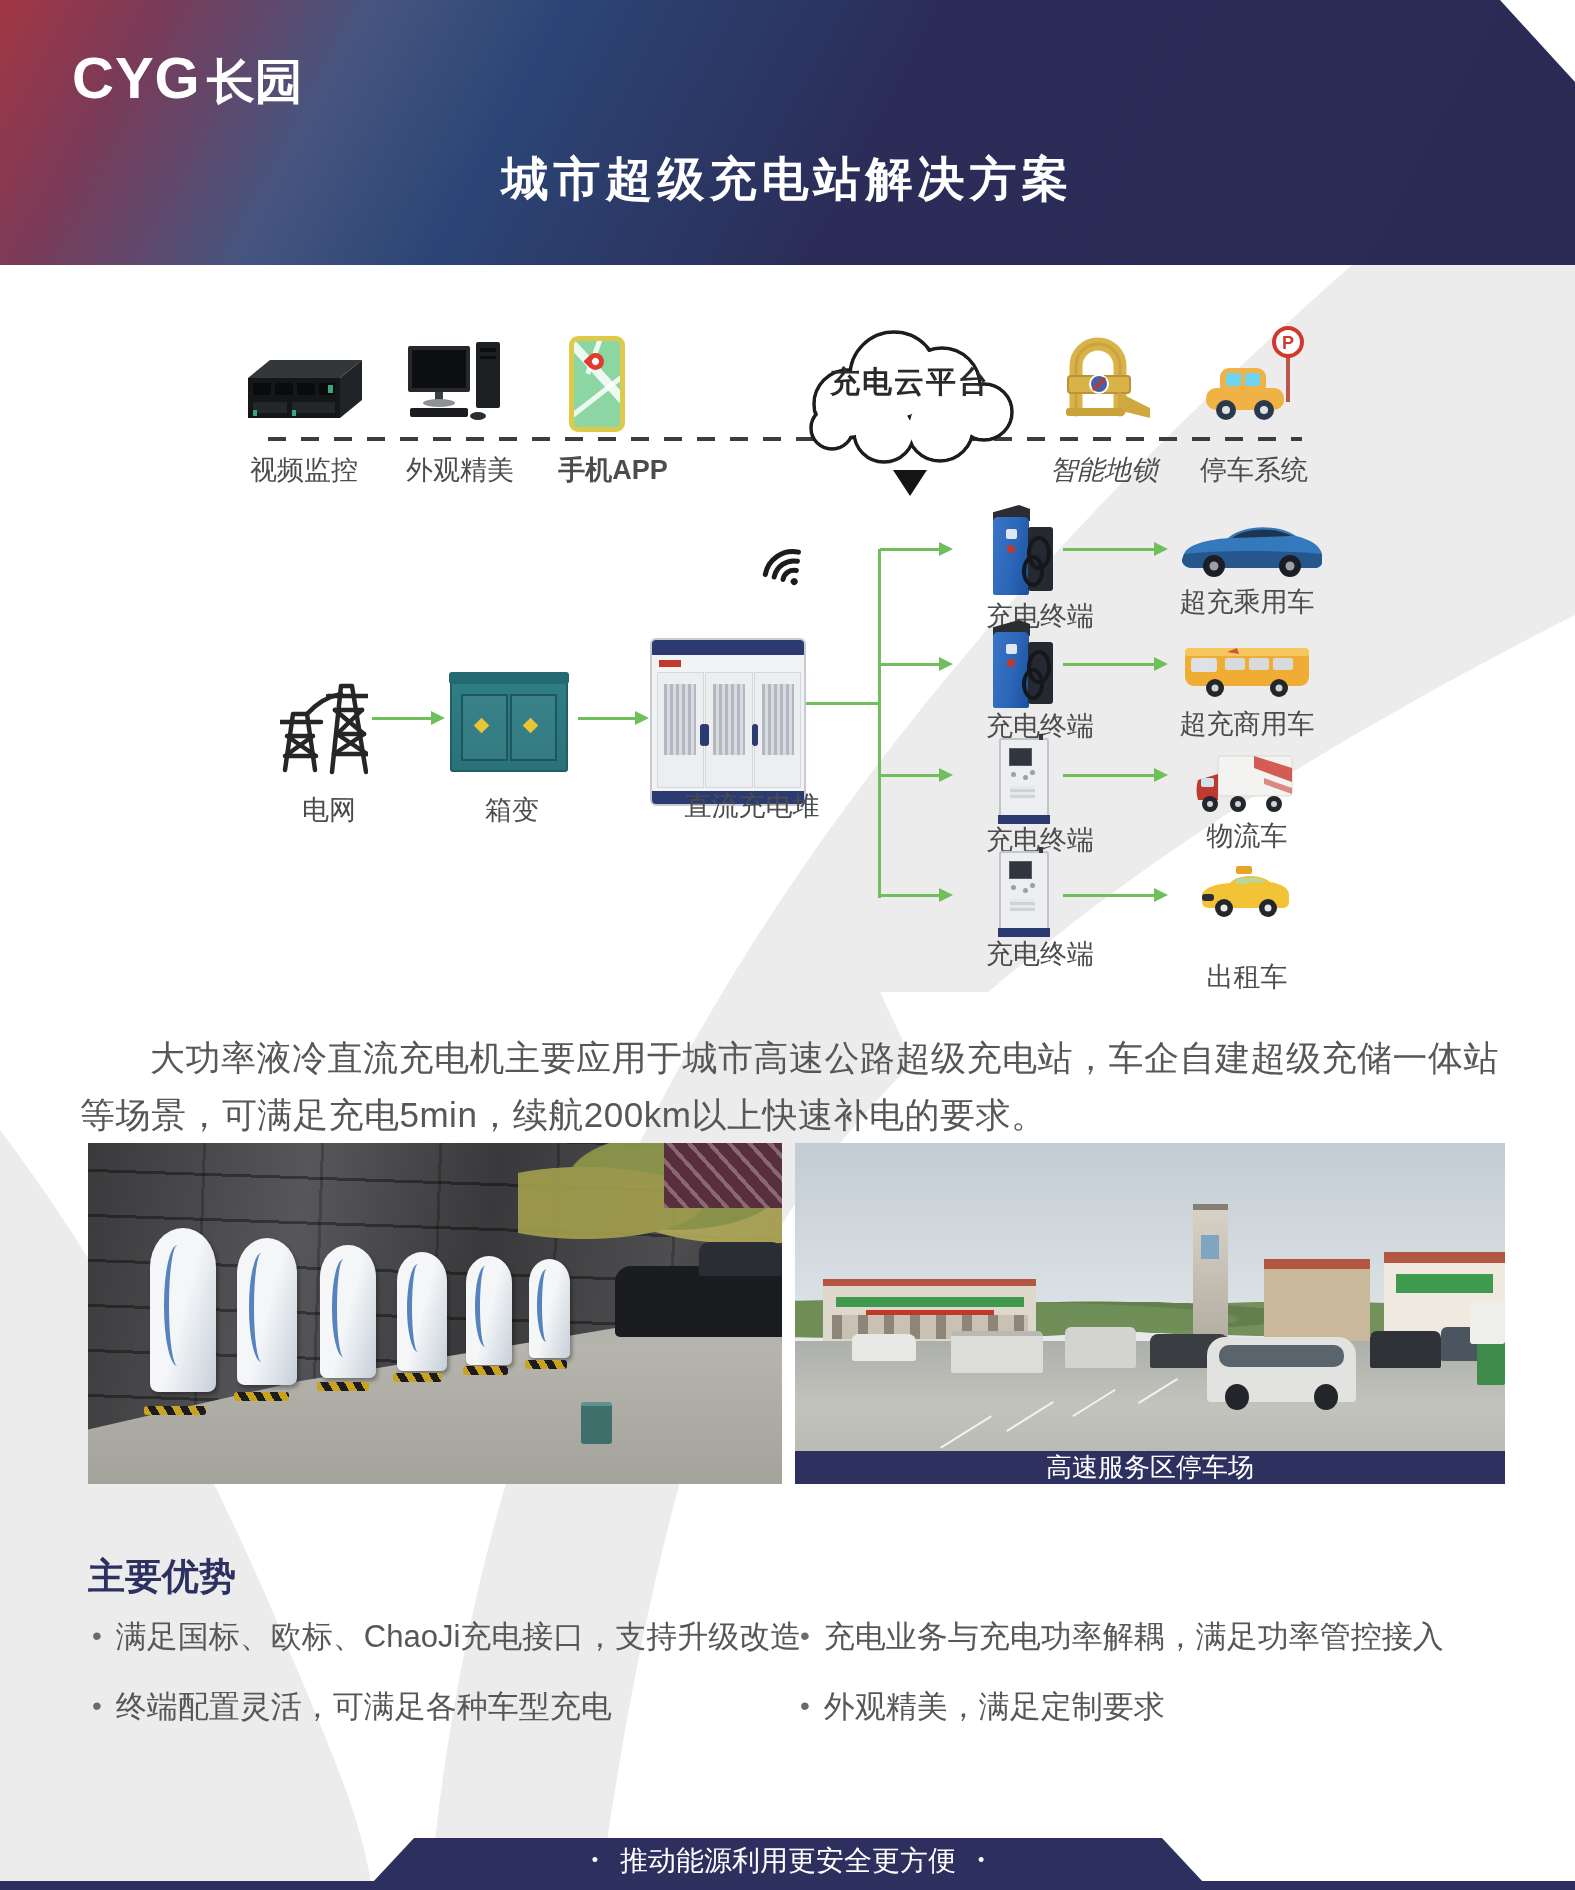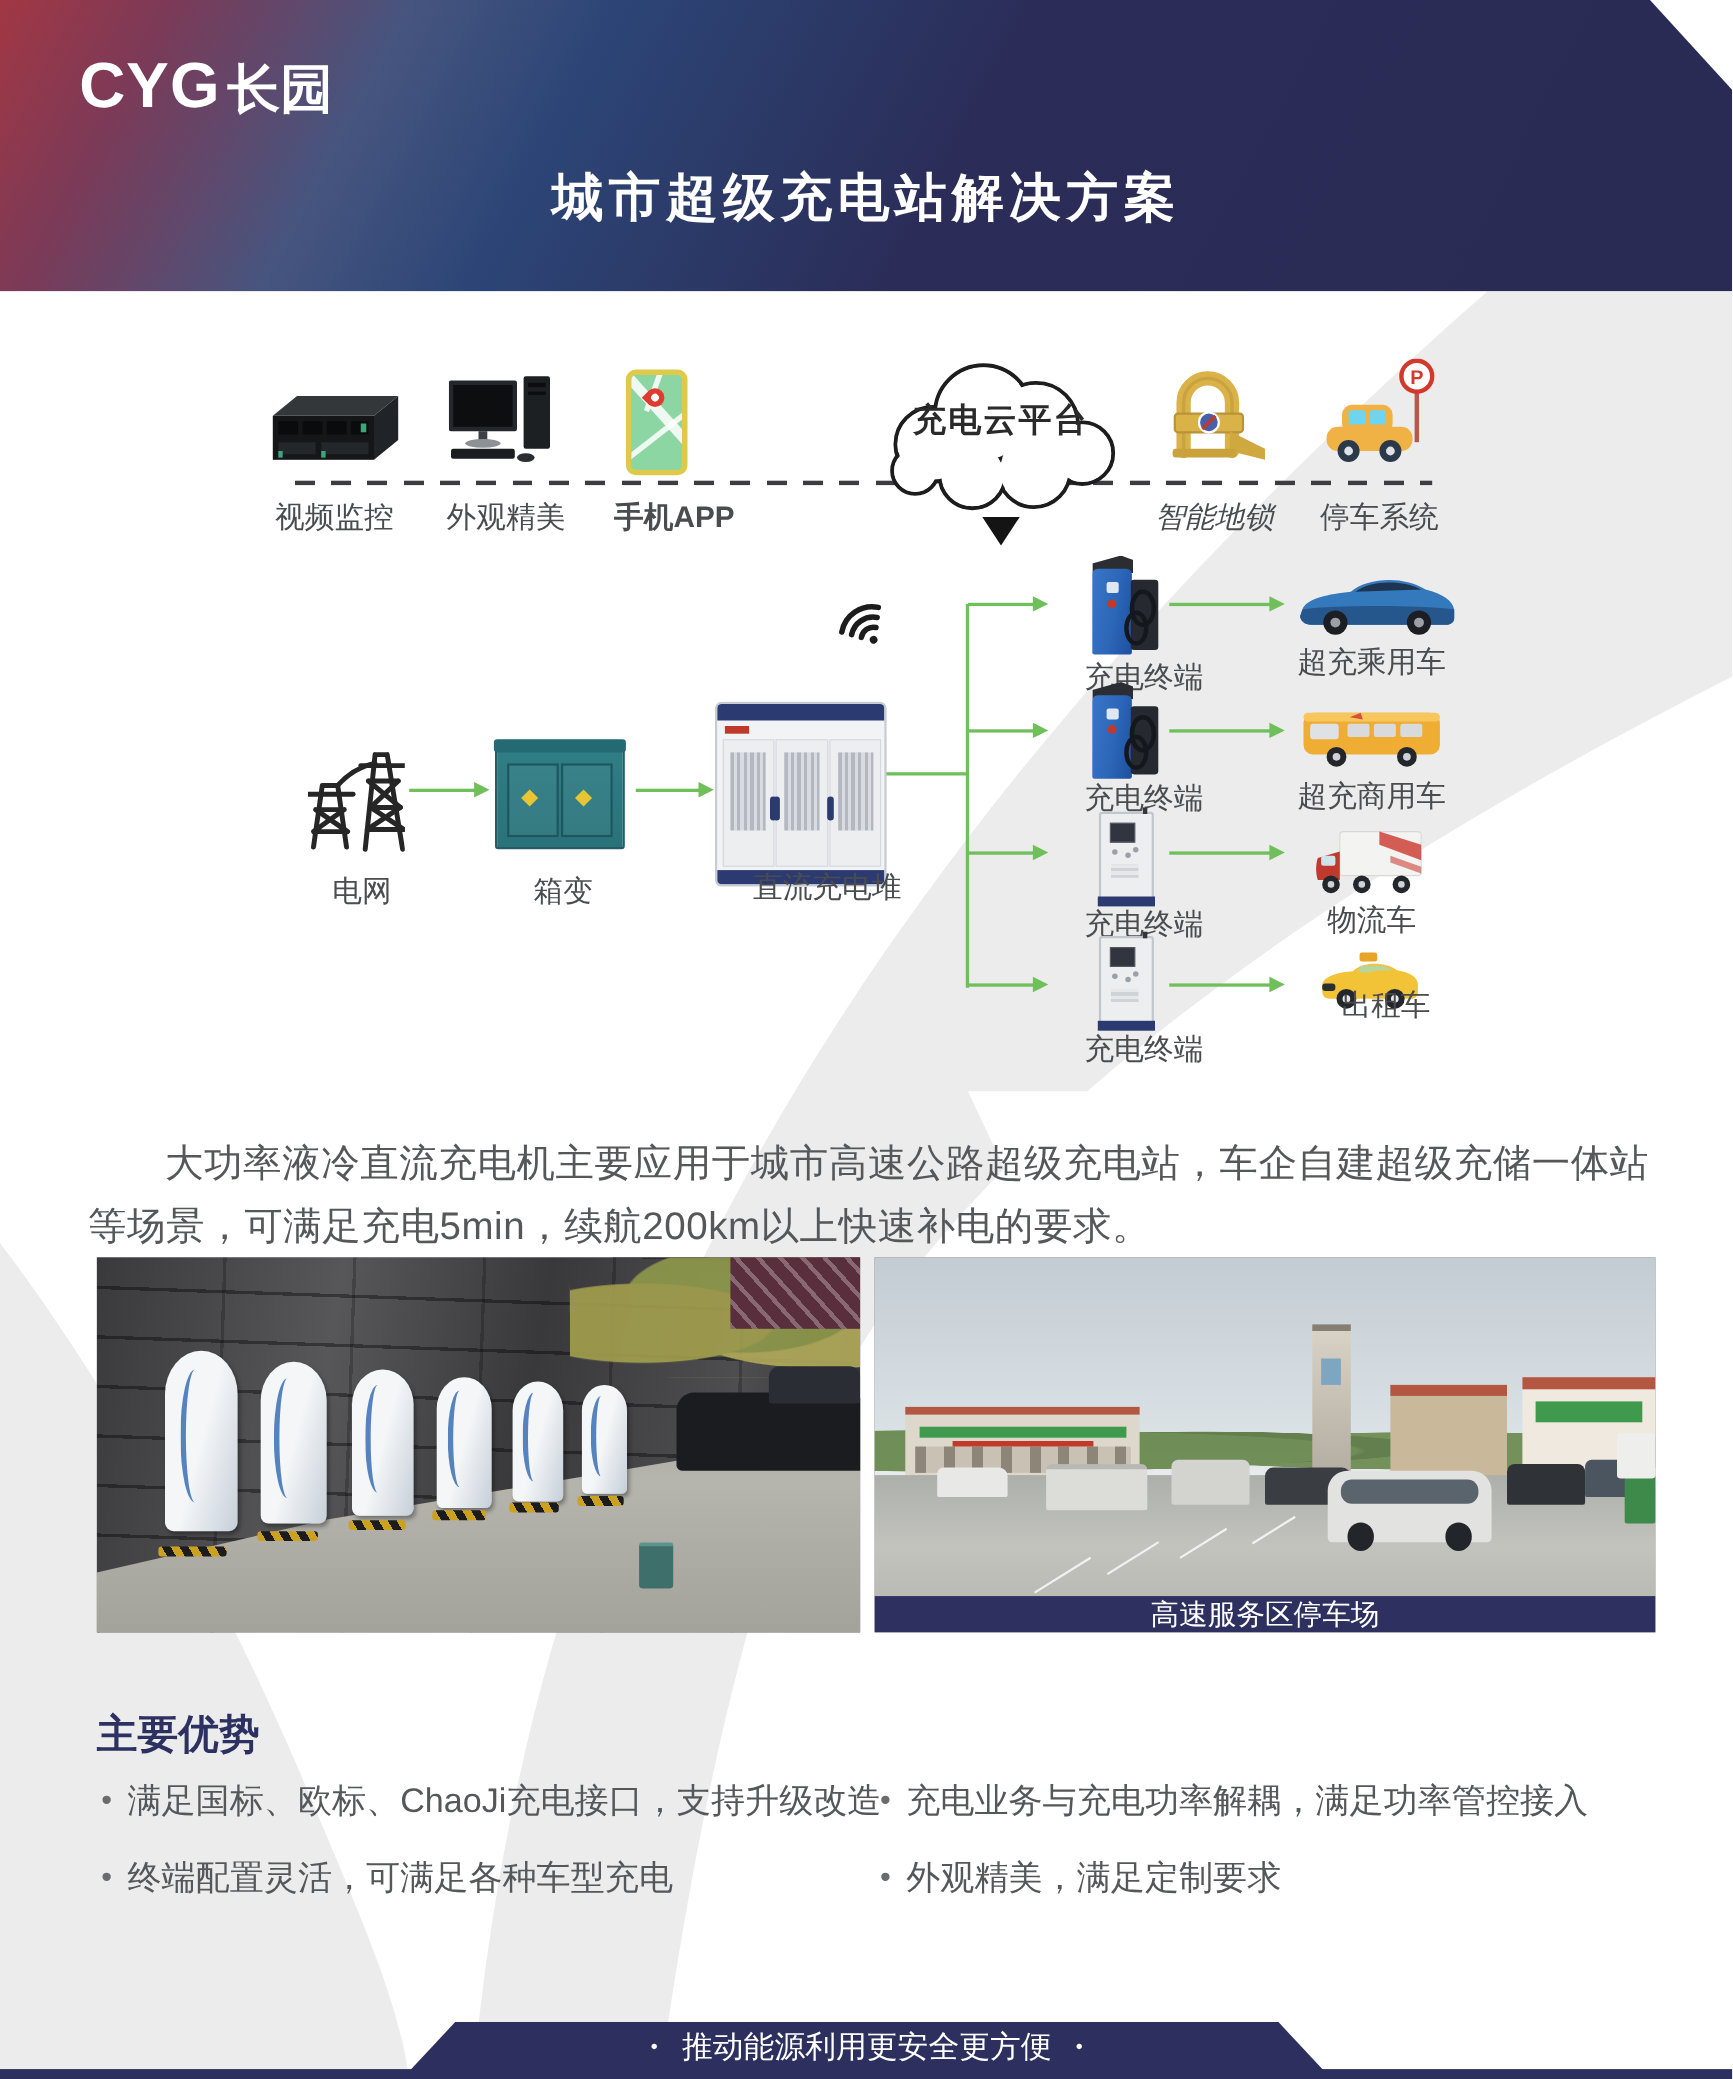--- a/index.html
+++ b/index.html
@@ -368,21 +368,21 @@
     <rect x="40" y="2" width="16" height="8" rx="2" fill="#e8a427"></rect>
     <path d="M6 30 C10 22 22 20 34 19 C42 10 64 10 74 18 C86 20 92 24 93 30 L93 38 C93 42 90 44 86 44 L13 44 C8 44 6 41 6 37 Z" fill="#f3c337"></path>
     <path d="M38 19 C46 12 62 12 70 18 L38 19 Z" fill="#b9d59b"></path>
     <rect x="40" y="14" width="12" height="6" fill="#b9d59b"></rect>
     <rect x="6" y="30" width="12" height="7" rx="3" fill="#2b2e33"></rect>
     <circle cx="28" cy="44" r="9" fill="#23262b"></circle>
       <circle cx="28" cy="44" r="3.5" fill="#e8e8e8"></circle>
     <circle cx="72" cy="44" r="9" fill="#23262b"></circle>
       <circle cx="72" cy="44" r="3.5" fill="#e8e8e8"></circle>
   </svg>
-  <div class="lbl" style="left:1247px;top:896px;margin-left:13px;">出租车</div>
+  <div class="lbl" style="left:1247px;top:959px;">出租车</div>
 
   <div class="abs para" style="left:80px;top:1030px;width:1442px;">大功率液冷直流充电机主要应用于城市高速公路超级充电站，车企自建超级充储一体站等场景，可满足充电5min，续航200km以上快速补电的要求。</div>
 
   <div class="abs photo" style="left:88px;top:1143px;width:694px;height:341px;">
     <div class="abs" style="left:0;top:0;right:0;bottom:0;
          background:
           repeating-linear-gradient(2deg, rgba(0,0,0,0) 0 42px, rgba(0,0,0,.38) 42px 45px),
           repeating-linear-gradient(92deg, rgba(0,0,0,0) 0 115px, rgba(0,0,0,.22) 115px 118px),
           linear-gradient(100deg,#3a3a3c 0%,#57575a 30%,#39393b 55%,#4e4e50 80%,#2e2e30 100%);"></div>
     <div class="abs" style="left:62%;top:0;width:38%;height:32%;opacity:.9;background:

